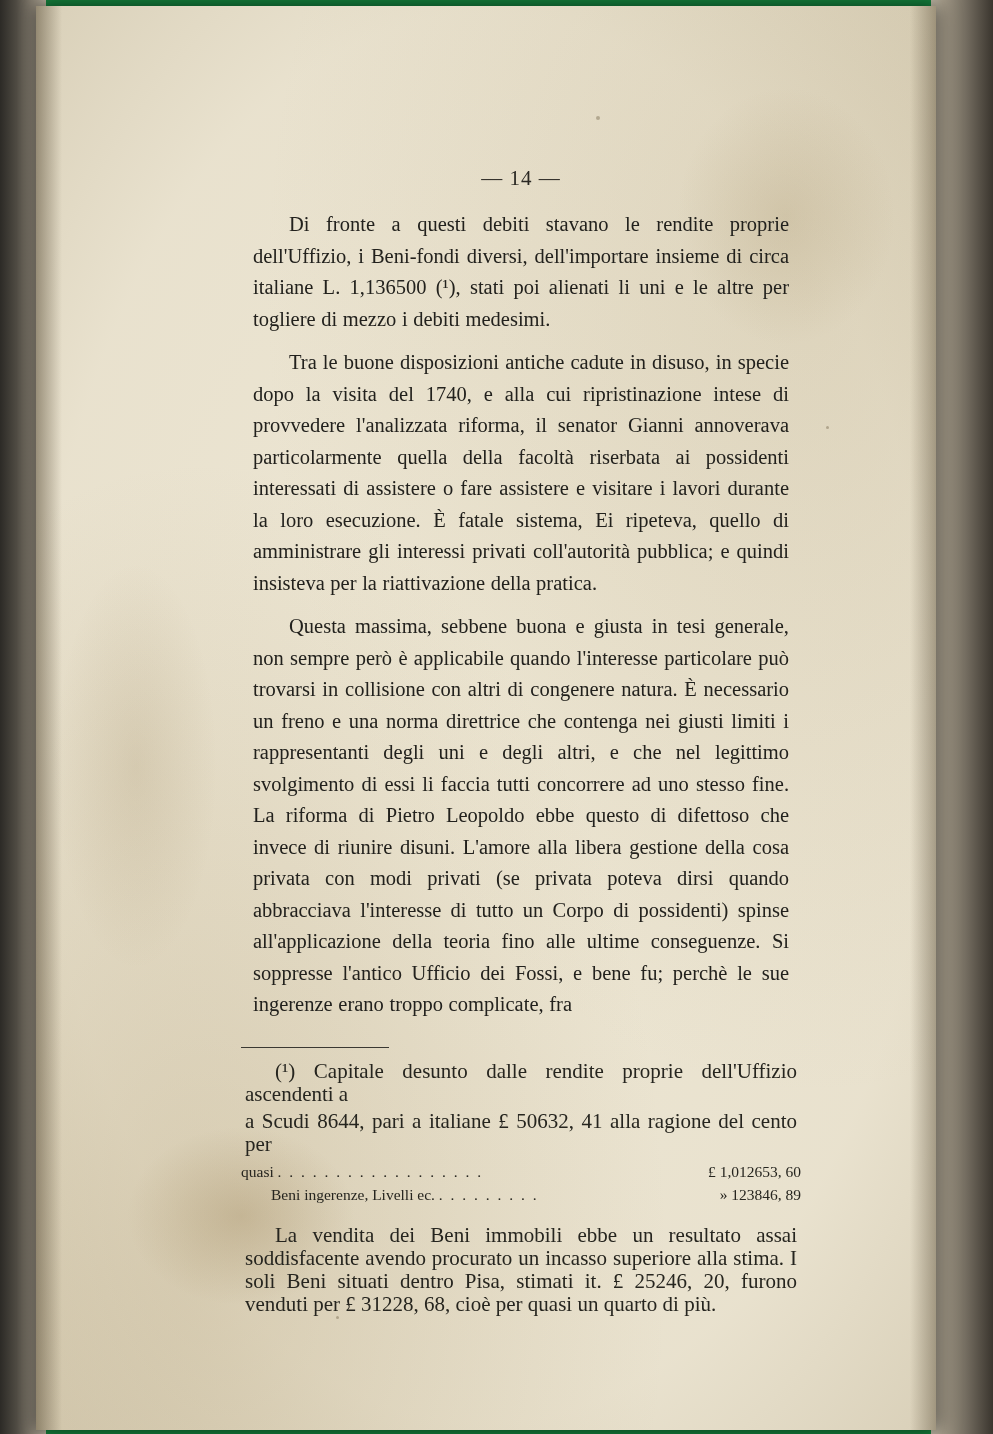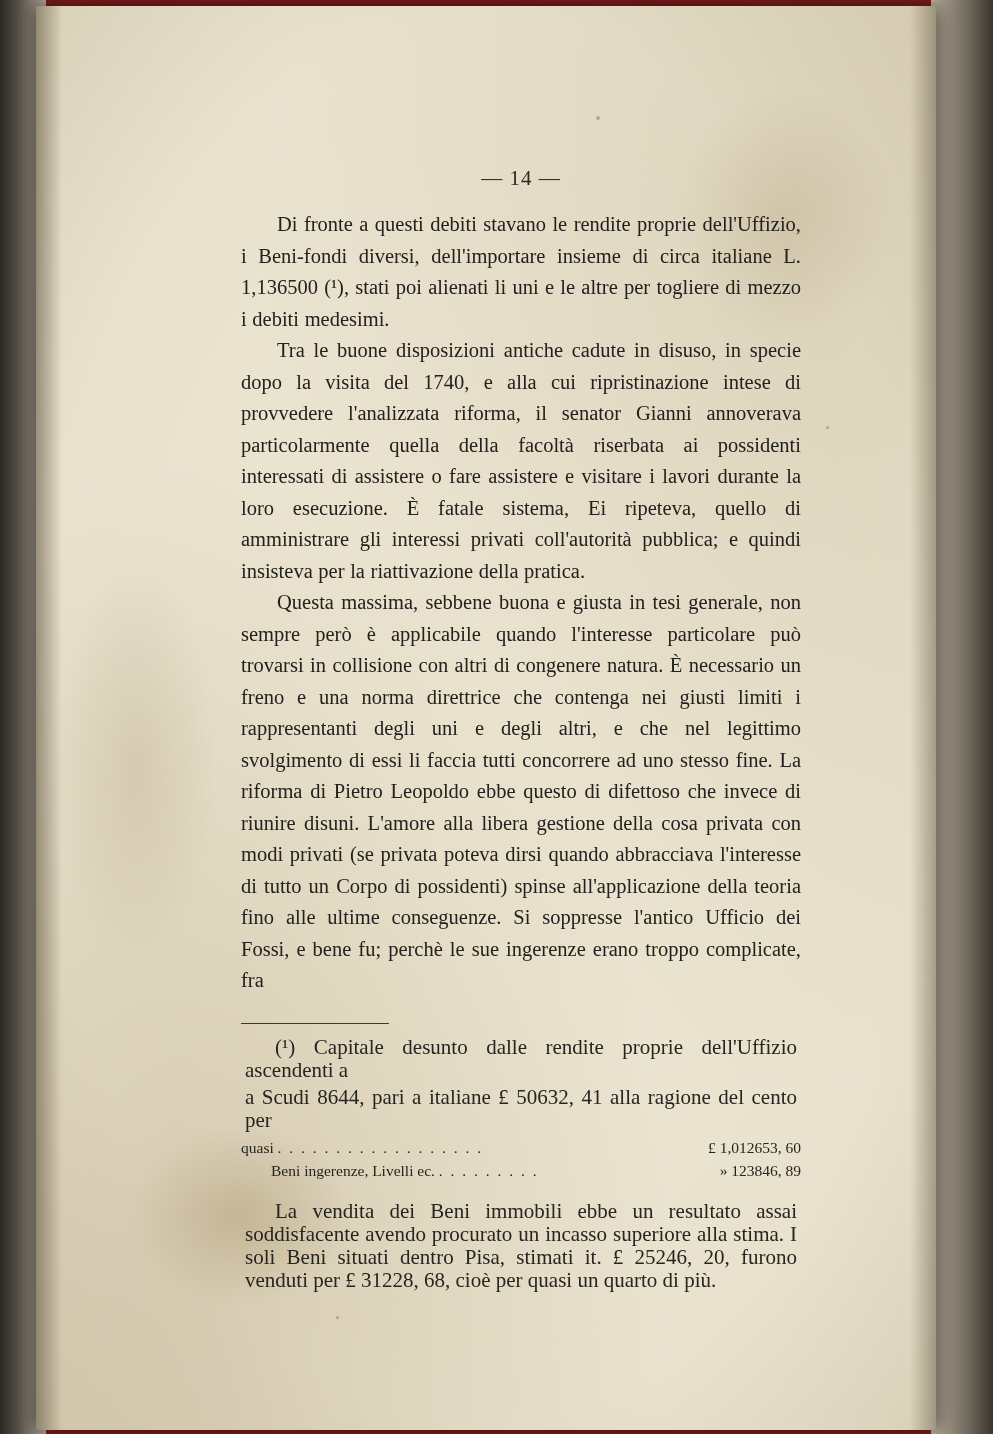--- a/index.html
+++ b/index.html
@@ -5,21 +5,21 @@
   html, body {
     margin: 0;
     padding: 0;
     background: #6d6a60;
   }
   .page {
     position: relative;
     width: 993px;
     height: 1434px;
     overflow: hidden;
-    background: #7f1d1d;
+    background: #15803d;
     font-family: "Liberation Serif", serif;
   }
   
   .gutter-left {
     position: absolute;
     left: 0; top: 0;
     width: 46px; height: 100%;
     background: linear-gradient(to right, #2c2a26 0%, #4e4a42 35%, #8e8678 75%, #b5ad9b 100%);
   }
   .gutter-right {
@@ -65,21 +65,21 @@
     color: #24231f;
   }
   .folio {
     text-align: center;
     font-size: 21px;
     letter-spacing: 1px;
     margin-bottom: 18px;
     color: #2a2823;
   }
   p.body {
-    margin: 0;
+    margin: 12px;
     font-size: 20.5px;
     line-height: 31.5px;
     text-align: justify;
     text-indent: 36px;
     color: #22211d;
     word-spacing: 0.5px;
   }
   .footnote-rule {
     width: 148px;
     height: 1px;

